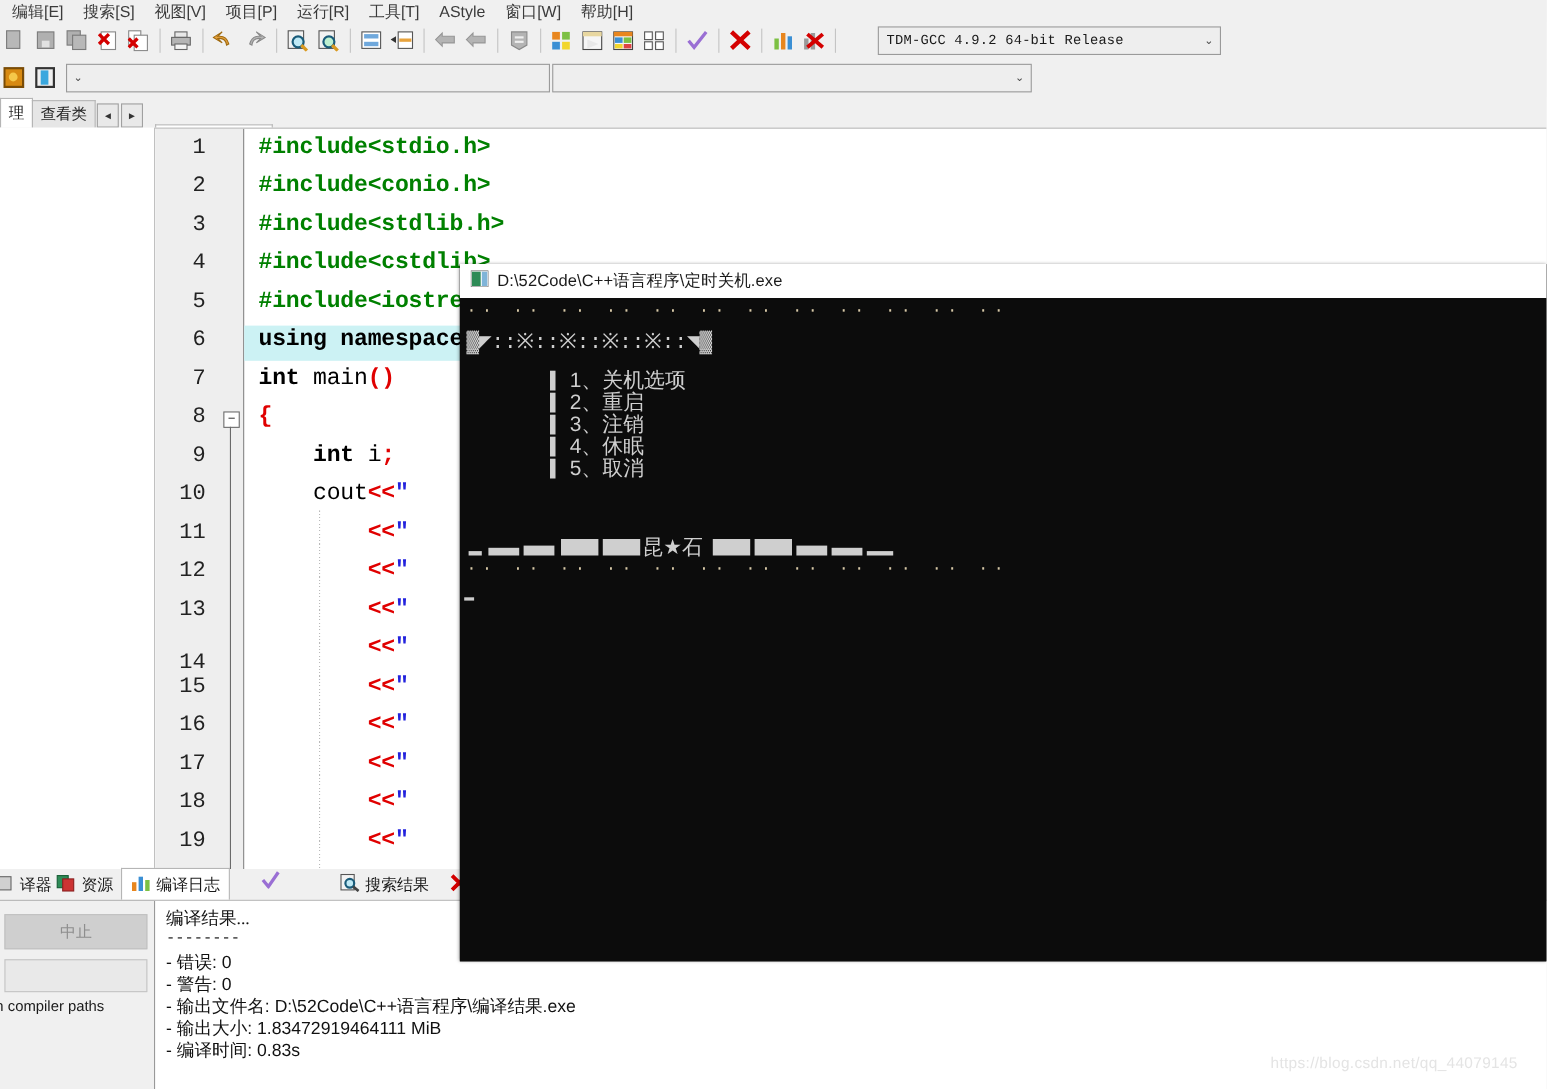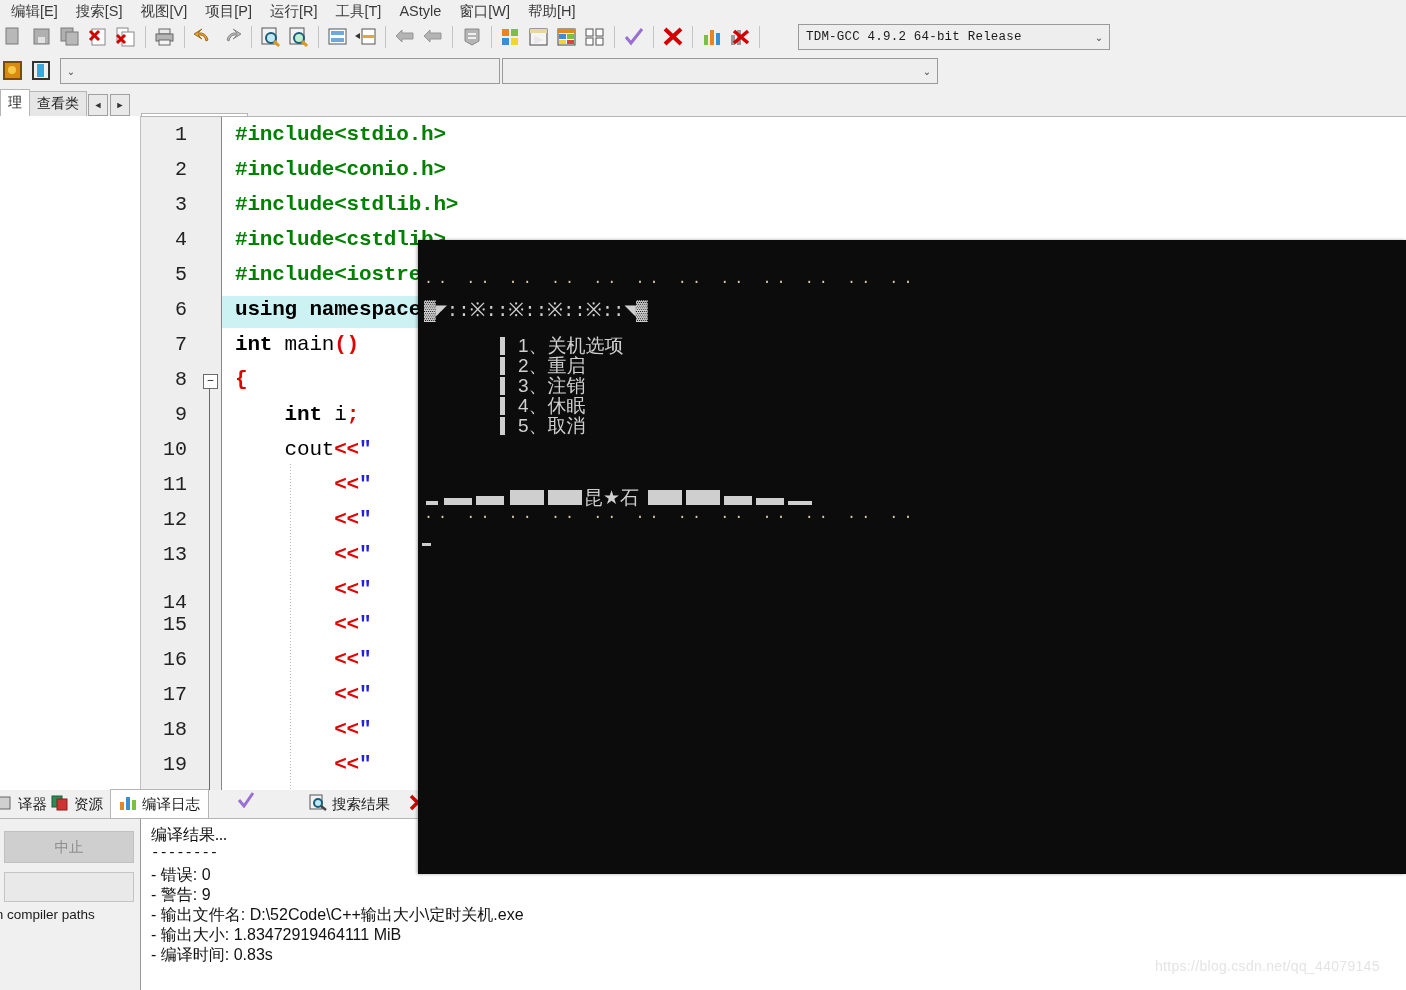--- a/index.html
+++ b/index.html
@@ -427,31 +427,41 @@
     </div>
 
   <div id="bottomPanel">
     <div id="abortBtn">中止</div>
     <div id="progBar"></div>
     <div id="compilerPathsTxt">rten compiler paths</div>
     <div id="logBox">
         <div class="logline log-cn" style="top: 6px; font-family: Liberation Serif, serif;">编译结果...</div>
         <div class="logline log-mono" style="top: 26px;">--------</div>
         <div class="logline log-cn" style="top: 46px;">- 错误: 0</div>
-        <div class="logline log-cn" style="top: 66px;">- 警告: 9</div>
-        <div class="logline log-cn" style="top: 86px;">- 输出文件名: D:\52Code\C++输出大小\定时关机.exe</div>
+        <div class="logline log-cn" style="top: 66px;">- 警告: 0</div>
+        <div class="logline log-cn" style="top: 86px;">- 输出文件名: D:\52Code\C++语言程序\编译结果.exe</div>
         <div class="logline log-cn" style="top: 106px;">- 输出大小: 1.83472919464111 MiB</div>
         <div class="logline log-cn" style="top: 126px;">- 编译时间: 0.83s</div>
       </div>
   </div>
 
   <div id="watermark">https://blog.csdn.net/qq_44079145</div>
 </div>
 
 <div id="console">
+  <div id="consoleTitle">
+    <span>
+      <svg width="16" height="15">
+          <rect x="0" y="0" width="16" height="15" fill="#fff" stroke="#555"></rect>
+          <rect x="1" y="1" width="8" height="13" fill="#2e8b57"></rect>
+          <rect x="10" y="1" width="5" height="13" fill="#7fb4d8"></rect>
+        </svg>
+    </span>
+    <span class="ttxt">D:\52Code\C++语言程序\定时关机.exe</span>
+  </div>
   <div id="consoleBody">
       <div class="dotrow" style="left: 6px; top: 3px;">·· ·· ·· ·· ·· ·· ·· ·· ·· ·· ·· ··</div>
       <div class="crow" style="left: 6px; top: 25px; color: rgb(207, 207, 207); font-size: 19px; letter-spacing: 0px;">▓◤::※::※::※::※::◥▓</div>
       <div class="cbar" style="left: 82px; top: 66px;"></div>
       <div class="cmenu" style="left: 100px; top: 62px;">1、关机选项</div>
       <div class="cbar" style="left: 82px; top: 86px;"></div>
       <div class="cmenu" style="left: 100px; top: 82px;">2、重启</div>
       <div class="cbar" style="left: 82px; top: 106px;"></div>
       <div class="cmenu" style="left: 100px; top: 102px;">3、注销</div>
       <div class="cbar" style="left: 82px; top: 126px;"></div>

